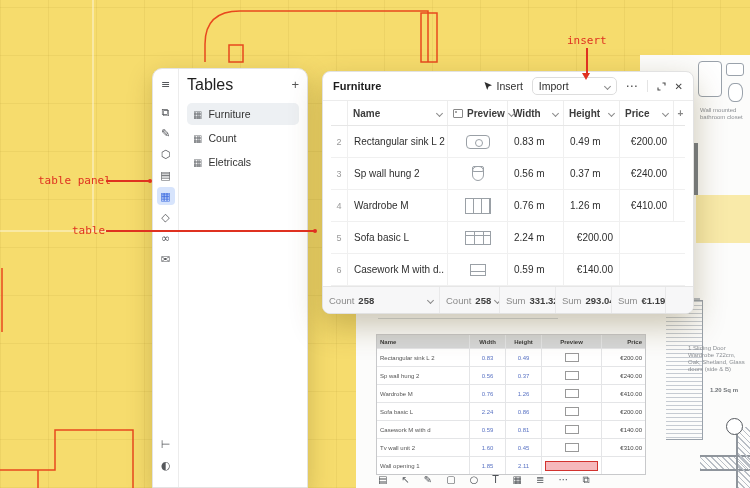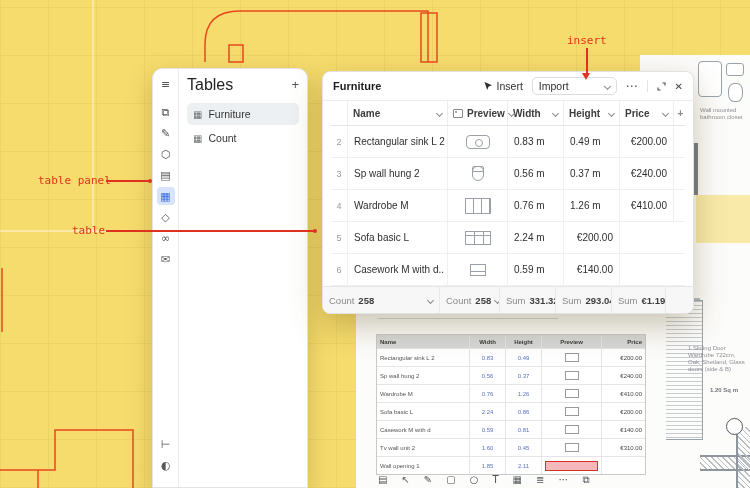--- a/index.html
+++ b/index.html
@@ -328,20 +328,24 @@
       </div>
       <div class="tables-items">
         <div class="titem selected">
           <span class="ic i-table"></span>
           <span>Furniture</span>
         </div>
         <div class="titem">
           <span class="ic i-table"></span>
           <span>Count</span>
         </div>
+        <div class="titem">
+          <span class="ic i-table"></span>
+          <span>Eletricals</span>
+        </div>
       </div>
     </div>
   </aside>
 
   <section class="furn-panel">
     <div class="furn-header">
       <span class="furn-title">Furniture</span>
       <div class="furn-actions">
         <div class="act-btn">
           <svg width="10" height="10" viewBox="0 0 10 10">

